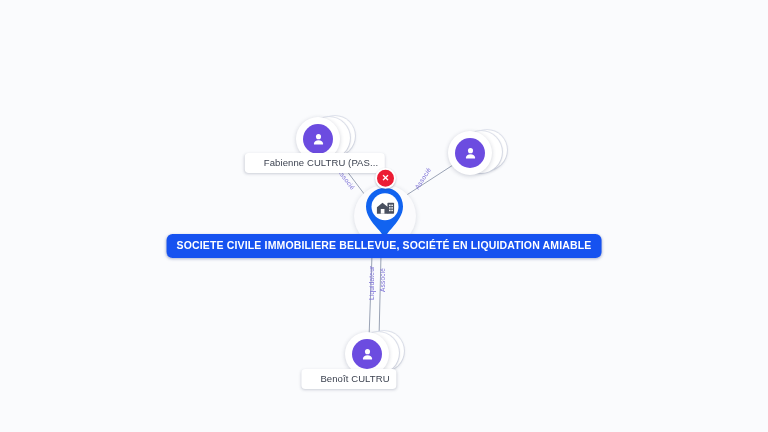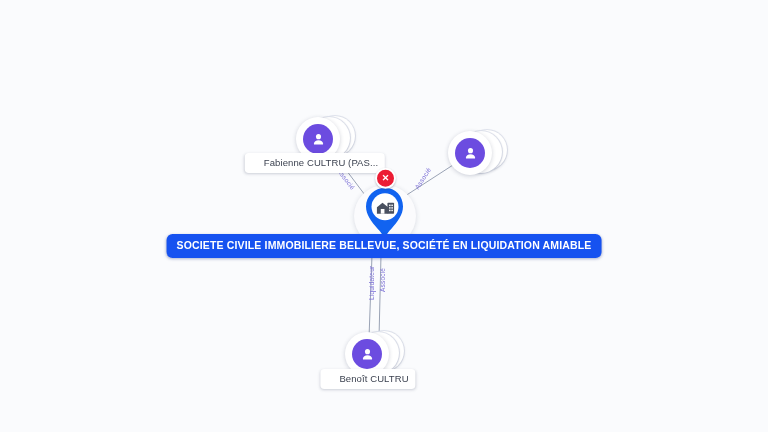--- a/index.html
+++ b/index.html
@@ -178,21 +178,21 @@
     <div class="stack" style="left:11px; top:-1px; width:42px; height:42px;"></div>
     <div class="avatar">
       <span class="disc">
         <svg width="17" height="17" viewBox="0 0 24 24" fill="#ffffff">
           <circle cx="12" cy="8" r="3.6"></circle>
           <path d="M12 13c-3.6 0-6.4 2.1-6.4 4.6V19h12.8v-1.4C18.4 15.1 15.6 13 12 13z"></path>
         </svg>
       </span>
     </div>
   </div>
-  <div class="plabel" style="left:368px; top:369px;">Benoît CULTRU</div>
+  <div class="plabel" style="left:349px; top:369px;">Benoît CULTRU</div>
 
   <div class="company" style="left:385px; top:216px;">
     <div class="halo"></div>
     <div class="pin">
       <svg width="48" height="56" viewBox="0 0 48 56" xmlns="http://www.w3.org/2000/svg">
         <path d="M24 2C13.5 2 5 10.4 5 20.8c0 8.2 5.4 15.2 11.6 22.1 2.6 2.9 5 5.4 6.2 8.9.2.6 1.2.6 1.4 0 1.2-3.5 3.6-6 6.2-8.9C36.6 36 42 29 42 20.8 42 10.4 34.5 2 24 2z" fill="#1163f0"></path>
         <circle cx="24" cy="21" r="13.5" fill="#ffffff"></circle>
       </svg>
       <span style="position:absolute; left:11px; top:13px; width:26px; height:18px; display:flex; align-items:center; justify-content:center;">
         <svg width="21" height="16" viewBox="0 0 24 18" xmlns="http://www.w3.org/2000/svg">

